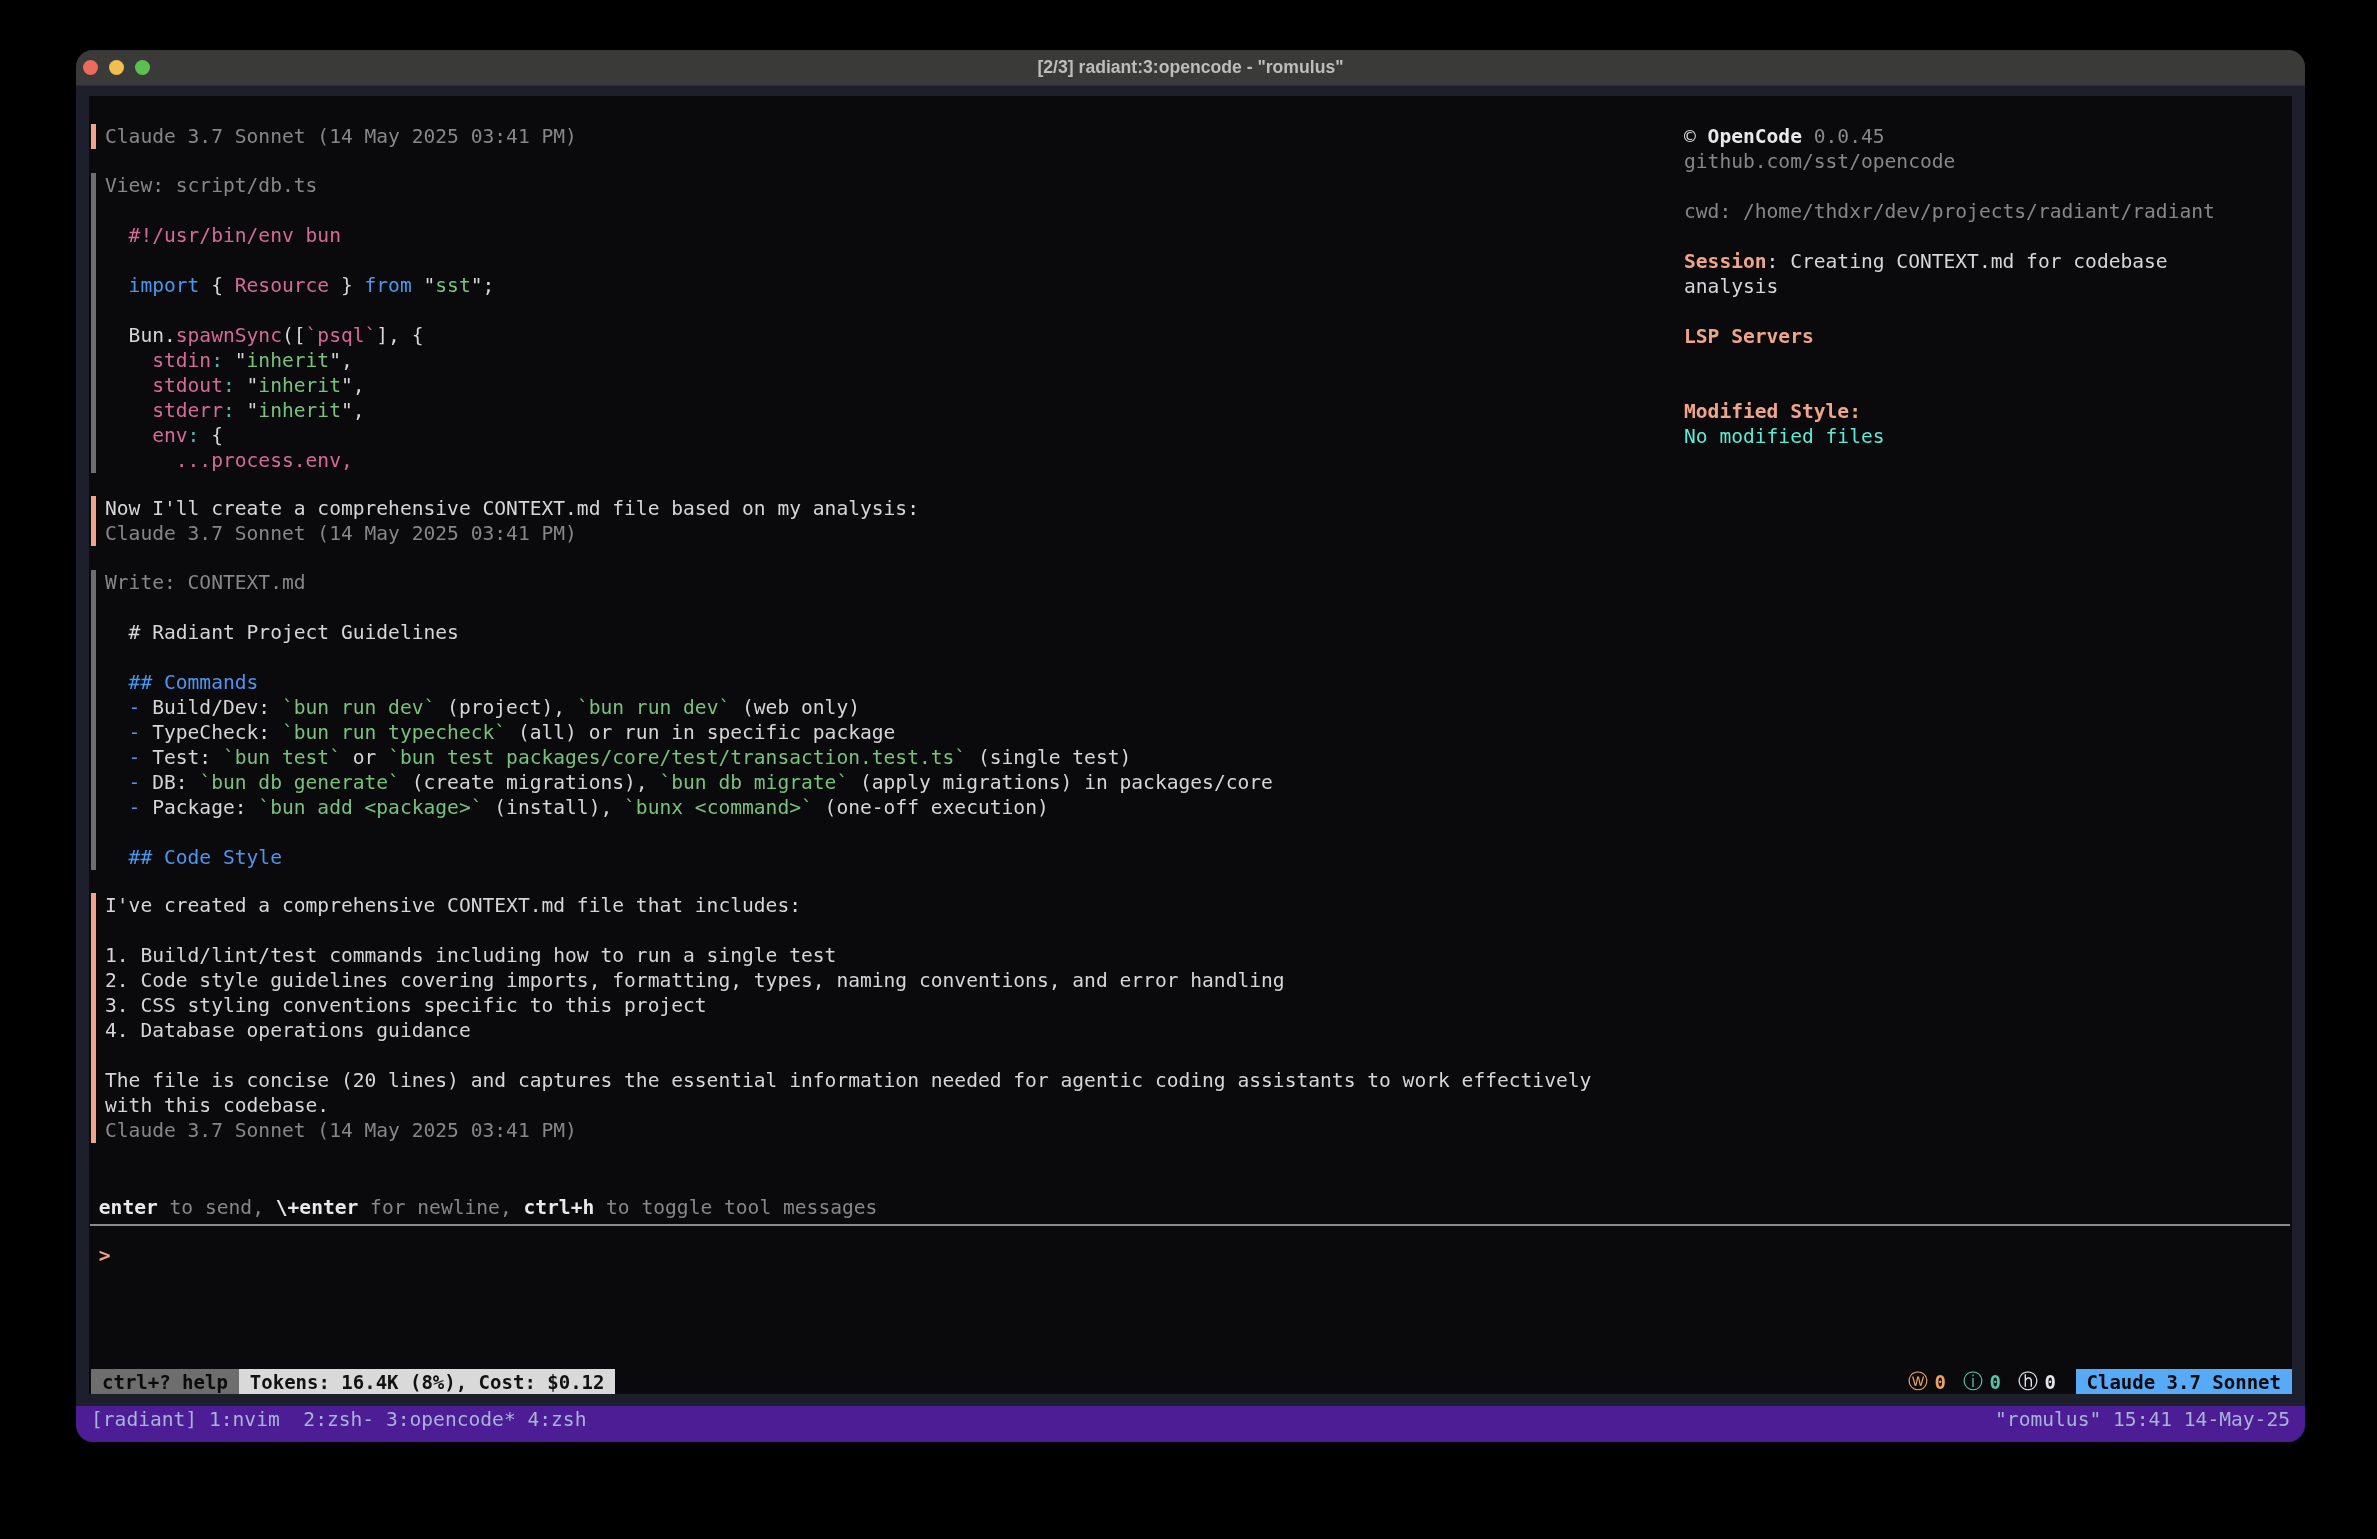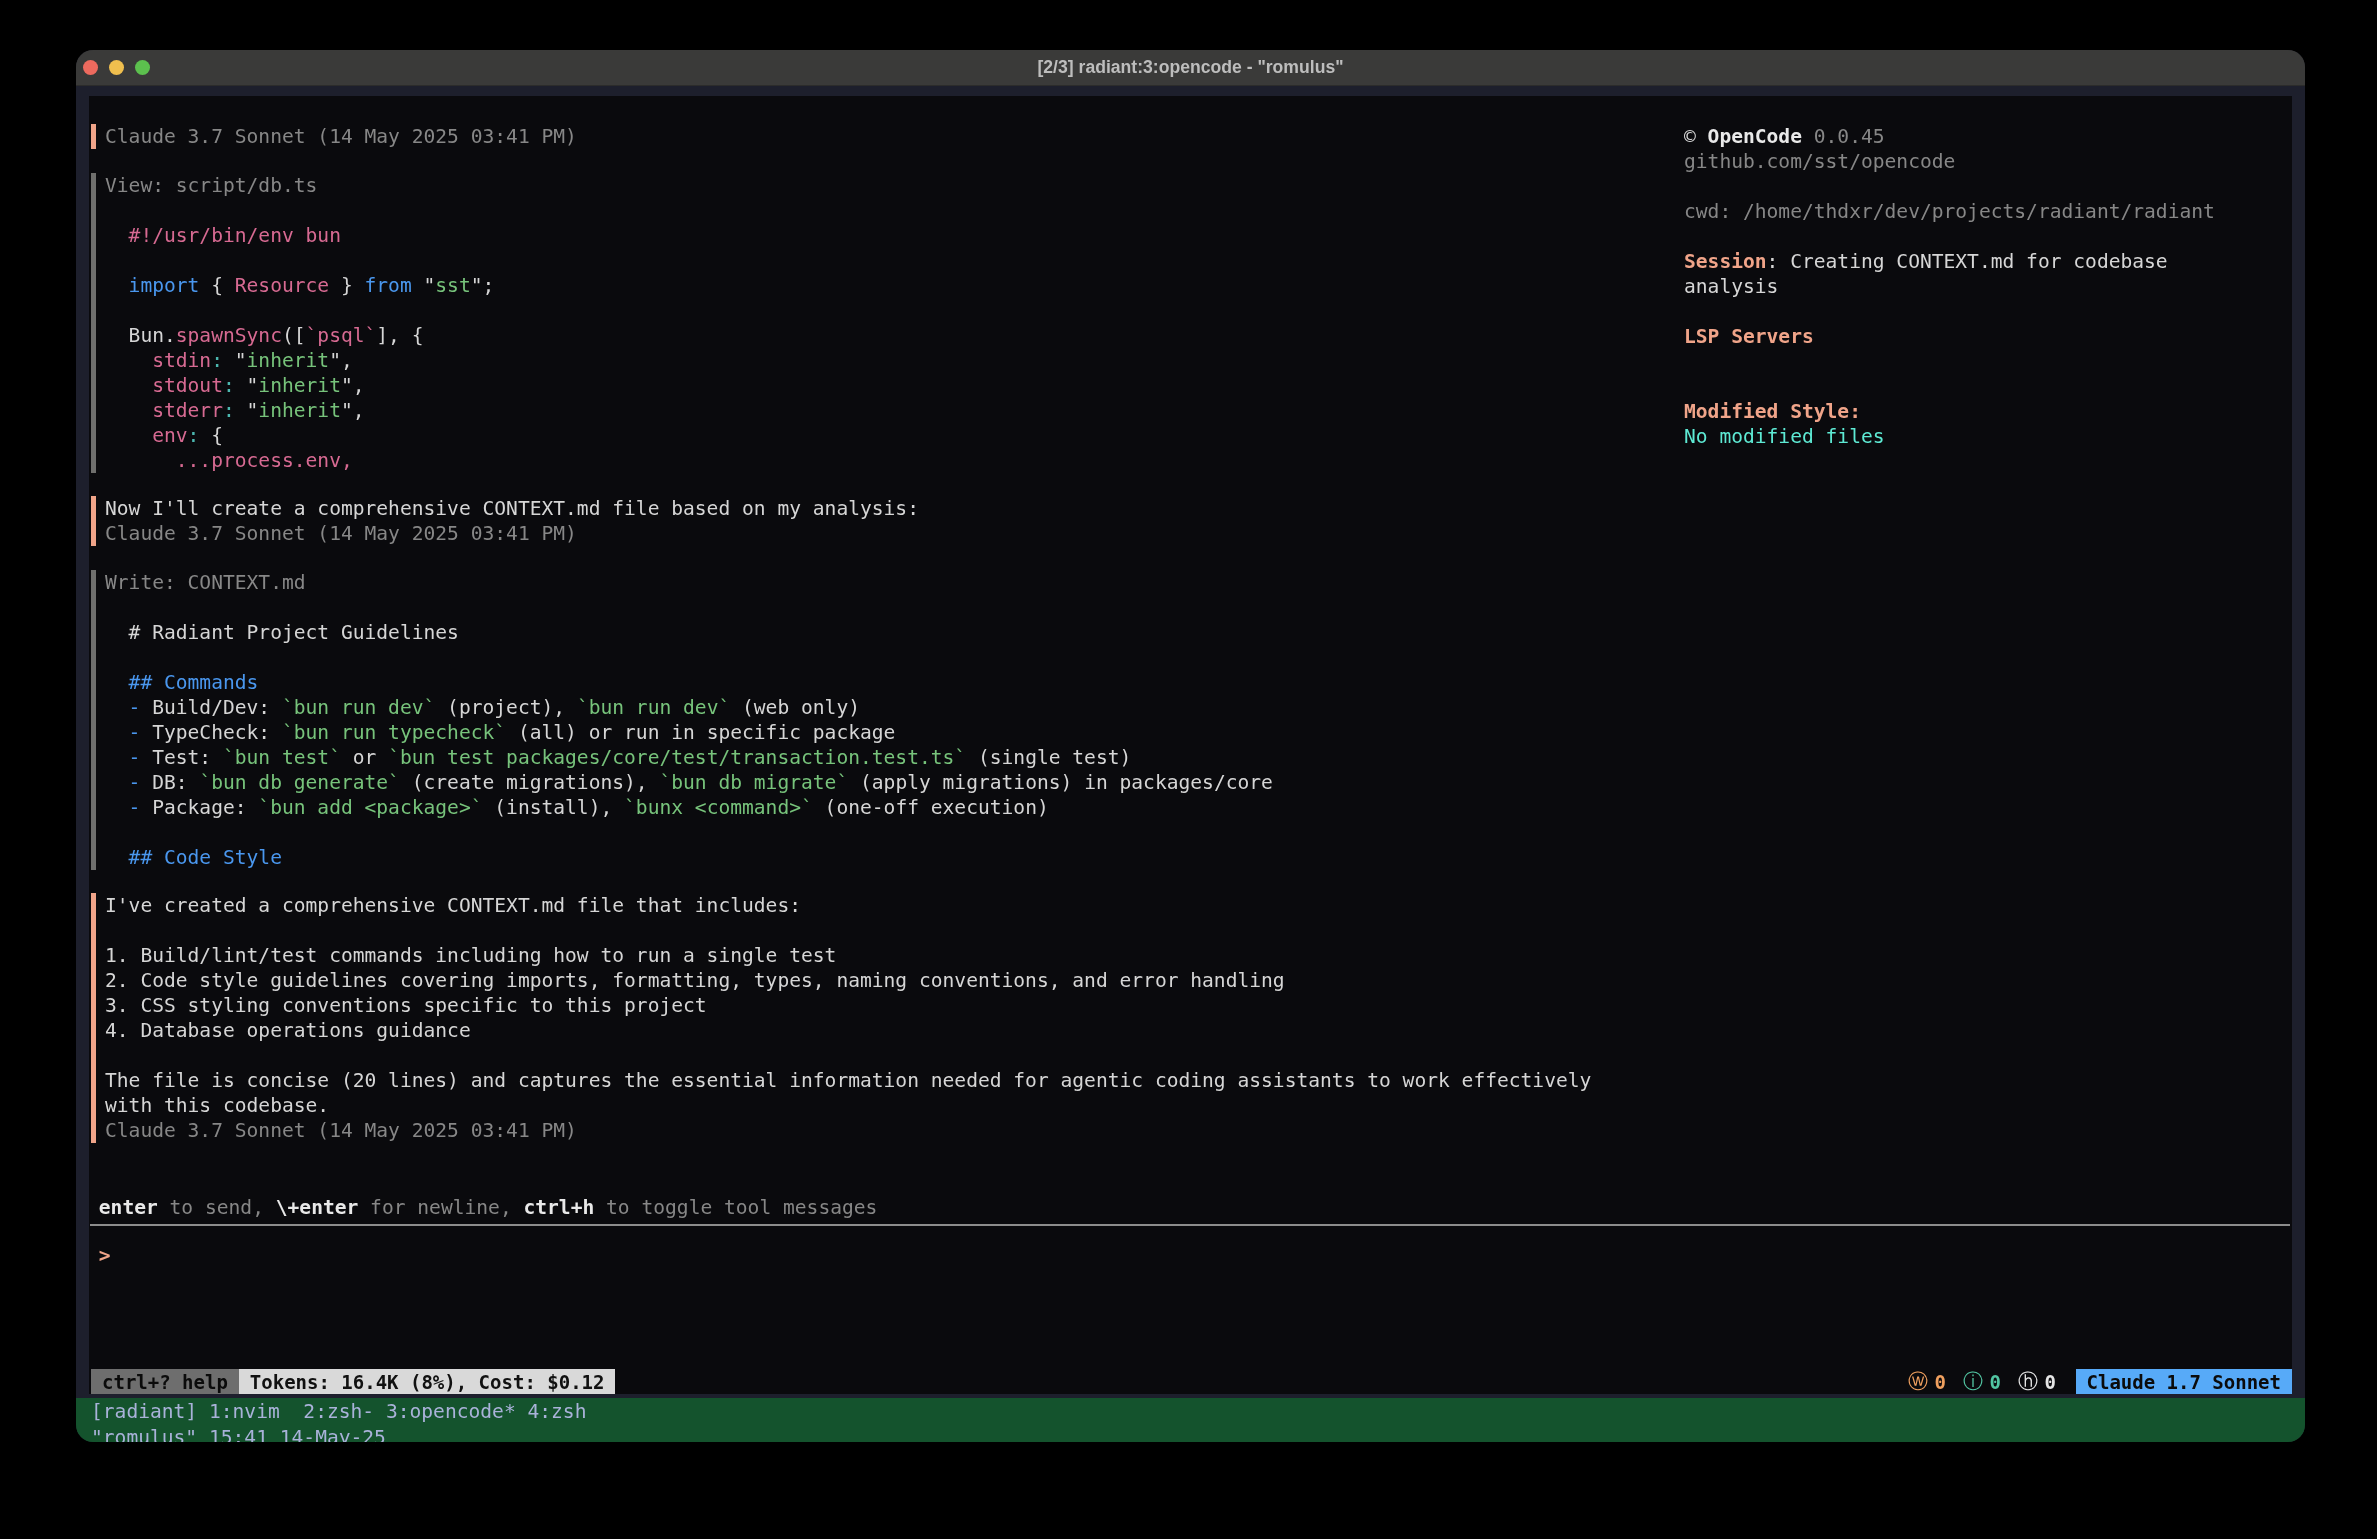--- a/index.html
+++ b/index.html
@@ -36,24 +36,24 @@
              align-items:stretch;font-size:19px;font-weight:bold;}
   .chip{display:flex;align-items:center;padding:0 11px;white-space:pre;}
   .chip-help{background:#6e6e6e;color:#0b0b0b;}
   .chip-tokens{background:#d9d9d9;color:#111;text-align:right;}
   .sb-spacer{flex:1;}
   .diagnostics{display:flex;align-items:center;gap:17px;margin-right:19.6px;}
   .diag{display:flex;align-items:center;gap:6.5px;}
   .diag-icon{font-family:"DejaVu Sans",sans-serif;font-weight:normal;font-size:20px;}
   .chip-model{color:#0b0b0b;}
 
-  .tmuxbar{position:absolute;left:0;right:0;bottom:0;height:44px;background:#14532d;
+  .tmuxbar{position:absolute;left:0;right:0;bottom:0;height:36px;background:#4c1d95;
            display:flex;justify-content:space-between;align-items:flex-start;
            padding:1.3px 15px 0;box-sizing:border-box;font-size:19.6px;line-height:26px;
-           color:#a9b2d9;white-space:pre;flex-direction:column;}
+           color:#a9b2d9;white-space:pre;}
 </style>
 </head>
 <body>
 
 <div class="window">
 
   <div class="titlebar">
     <span class="traffic-lights">
         <span class="traffic" style="background: rgb(237, 106, 94);"></span>
         <span class="traffic" style="background: rgb(240, 191, 78);"></span>
@@ -149,21 +149,21 @@
           </span>
           <span class="diag">
             <span class="diag-icon" style="color: rgb(82, 197, 162);">ⓘ</span>
             <span style="color: rgb(82, 197, 162);">0</span>
           </span>
           <span class="diag">
             <span class="diag-icon" style="color: rgb(230, 230, 230);">ⓗ</span>
             <span style="color: rgb(230, 230, 230);">0</span>
           </span>
         </span>
-      <span class="chip chip-model" style="background: rgb(87, 170, 248);">Claude 1.7 Sonnet</span>
+      <span class="chip chip-model" style="background: rgb(87, 170, 248);">Claude 3.7 Sonnet</span>
     </div>
 
   </div>
 
   <div class="tmuxbar">
     <span>[radiant] 1:nvim  2:zsh- 3:opencode* 4:zsh</span>
     <span>"romulus" 15:41 14-May-25</span>
   </div>
 
 </div>

